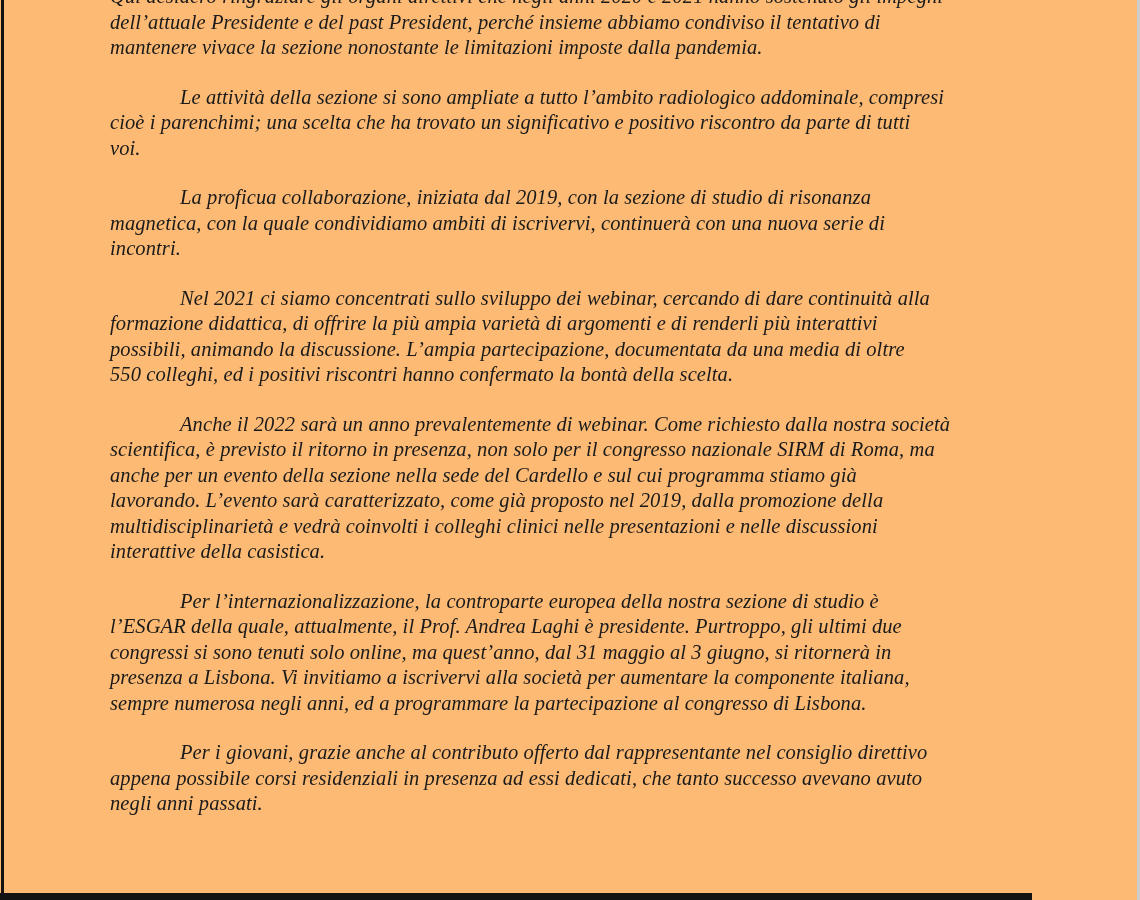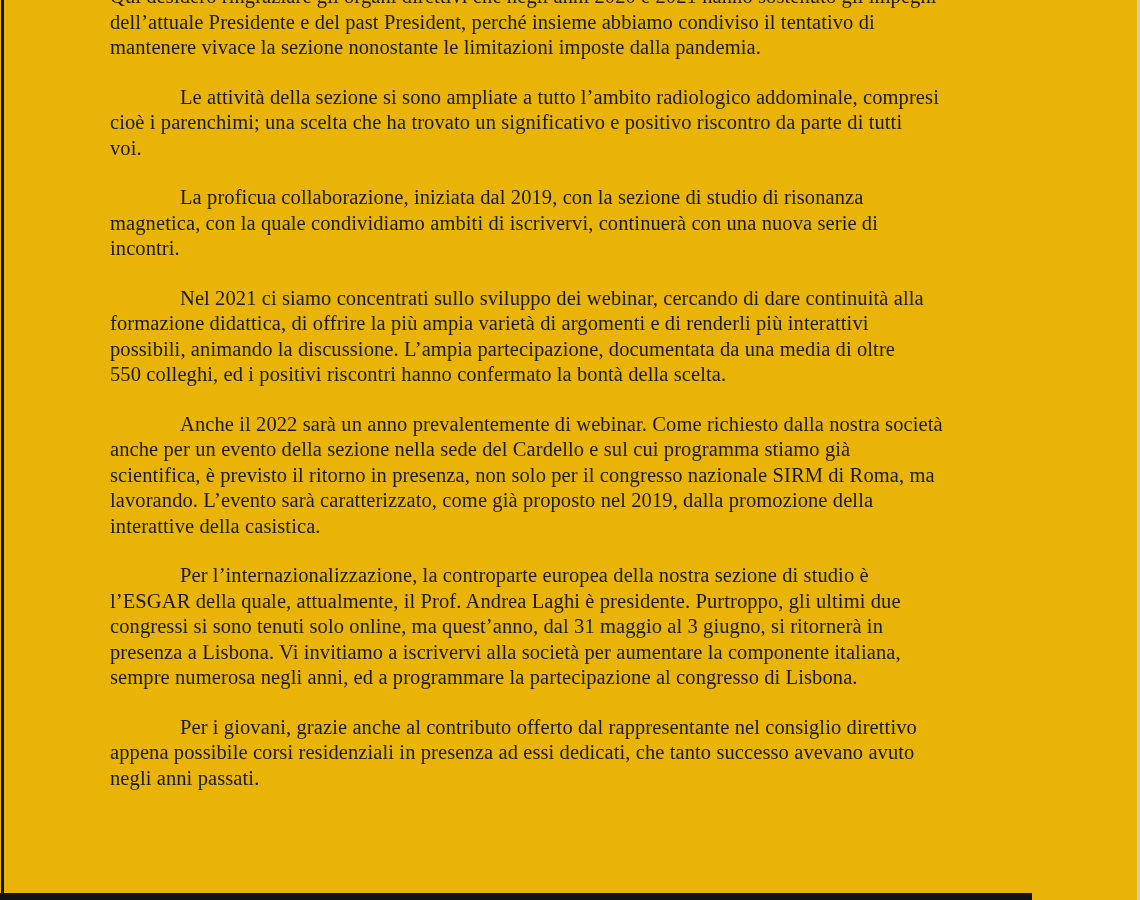--- a/index.html
+++ b/index.html
@@ -57,21 +57,21 @@
     left: 1137px;
     top: 0;
     width: 3px;
     height: 900px;
     background: #cccccc;
   }
 </style>
 </head>
 <body>
 
-<div class="page" style="background: #eab308;">
+<div class="page" style="background: #fdba74; font-style: italic;">
   <div class="left-bar" style="background: rgb(19, 19, 19);"></div>
   <div class="text-col" id="text-col" style="color: rgb(26, 26, 26);">
       <p class="para">
         <span class="line">Qui desidero ringraziare gli organi direttivi che negli anni 2020 e 2021 hanno sostenuto gli impegni</span>
         <span class="line">dell’attuale Presidente e del past President, perché insieme abbiamo condiviso il tentativo di</span>
         <span class="line">mantenere vivace la sezione nonostante le limitazioni imposte dalla pandemia.</span>
       </p>
       <p class="para">
         <span class="line indent">Le attività della sezione si sono ampliate a tutto l’ambito radiologico addominale, compresi</span>
         <span class="line">cioè i parenchimi; una scelta che ha trovato un significativo e positivo riscontro da parte di tutti</span>
@@ -83,23 +83,24 @@
         <span class="line">incontri.</span>
       </p>
       <p class="para">
         <span class="line indent">Nel 2021 ci siamo concentrati sullo sviluppo dei webinar, cercando di dare continuità alla</span>
         <span class="line">formazione didattica, di offrire la più ampia varietà di argomenti e di renderli più interattivi</span>
         <span class="line">possibili, animando la discussione. L’ampia partecipazione, documentata da una media di oltre</span>
         <span class="line">550 colleghi, ed i positivi riscontri hanno confermato la bontà della scelta.</span>
       </p>
       <p class="para">
         <span class="line indent">Anche il 2022 sarà un anno prevalentemente di webinar. Come richiesto dalla nostra società</span>
+        <span class="line">scientifica, è previsto il ritorno in presenza, non solo per il congresso nazionale SIRM di Roma, ma</span>
         <span class="line">anche per un evento della sezione nella sede del Cardello e sul cui programma stiamo già</span>
-        <span class="line">scientifica, è previsto il ritorno in presenza, non solo per il congresso nazionale SIRM di Roma, ma</span>
         <span class="line">lavorando. L’evento sarà caratterizzato, come già proposto nel 2019, dalla promozione della</span>
+        <span class="line">multidisciplinarietà e vedrà coinvolti i colleghi clinici nelle presentazioni e nelle discussioni</span>
         <span class="line">interattive della casistica.</span>
       </p>
       <p class="para">
         <span class="line indent">Per l’internazionalizzazione, la controparte europea della nostra sezione di studio è</span>
         <span class="line">l’ESGAR della quale, attualmente, il Prof. Andrea Laghi è presidente. Purtroppo, gli ultimi due</span>
         <span class="line">congressi si sono tenuti solo online, ma quest’anno, dal 31 maggio al 3 giugno, si ritornerà in</span>
         <span class="line">presenza a Lisbona. Vi invitiamo a iscrivervi alla società per aumentare la componente italiana,</span>
         <span class="line">sempre numerosa negli anni, ed a programmare la partecipazione al congresso di Lisbona.</span>
       </p>
       <p class="para">

